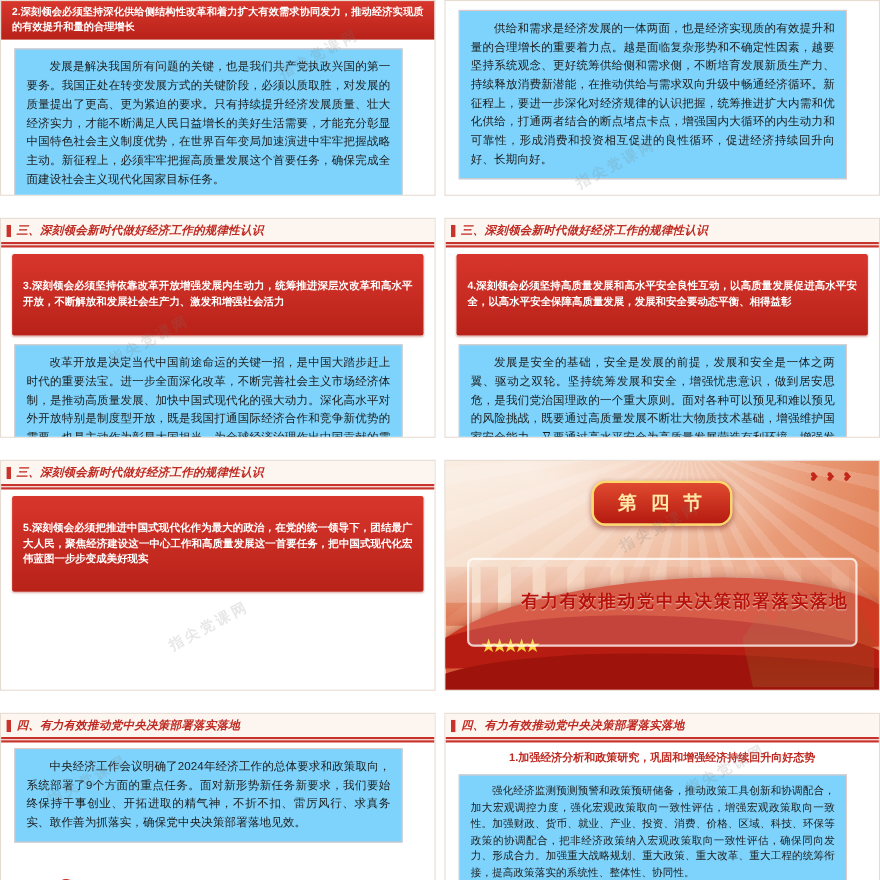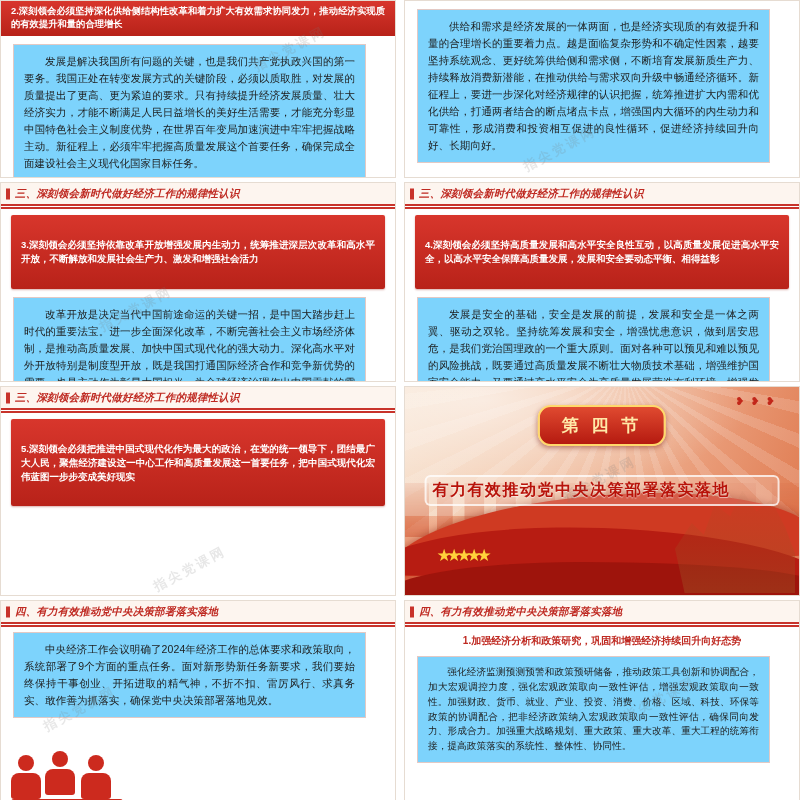--- a/index.html
+++ b/index.html
@@ -7,21 +7,21 @@
     width:800px;height:800px;
     background:#ffffff;
     font-family:"Liberation Sans","DejaVu Sans",sans-serif;
     overflow:hidden;
     position:relative;
   }
   .grid{
     display:grid;
     grid-template-columns:396px 396px;
     grid-template-rows:178px 200px 210px 212px;
-    gap:4px 8px;
+    gap:20px 8px;
     width:704px;height:800px;
     box-sizing:border-box;
   }
   .slide{
     position:relative;
     background:#ffffff;
     border:1px solid #e6dcd2;
     box-sizing:border-box;
     overflow:hidden;
   }
@@ -151,23 +151,23 @@
   .cover .sectag{
     position:absolute;left:50%;transform:translateX(-50%);top:18px;
     background:linear-gradient(180deg,#e04a30,#b51a10);
     color:#ffe9a8;font-size:17px;font-weight:bold;
     padding:7px 22px;border-radius:13px;letter-spacing:4px;
     border:2px solid #ffd86b;
     box-shadow:0 2px 5px rgba(120,20,10,.45);
   }
   .cover .covertitle{
     position:absolute;left:50%;transform:translateX(-50%);top:88px;
-    width:86%;text-align:left;
+    width:86%;text-align:right;
     color:#b8130a;font-size:16px;font-weight:bold;letter-spacing:1.5px;
-    padding:3px 6px;border:2px solid rgba(255,255,255,.75);
+    padding:28px 6px;border:2px solid rgba(255,255,255,.75);
     border-radius:6px;background:rgba(255,255,255,.18);
     text-shadow:0 1px 1px rgba(255,255,255,.6);
   }
   .cover .birds{
     position:absolute;top:8px;right:18px;color:#c2271a;font-size:11px;letter-spacing:6px;
   }
   
   .people{
     position:absolute;left:10px;bottom:6px;width:120px;height:86px;
   }

